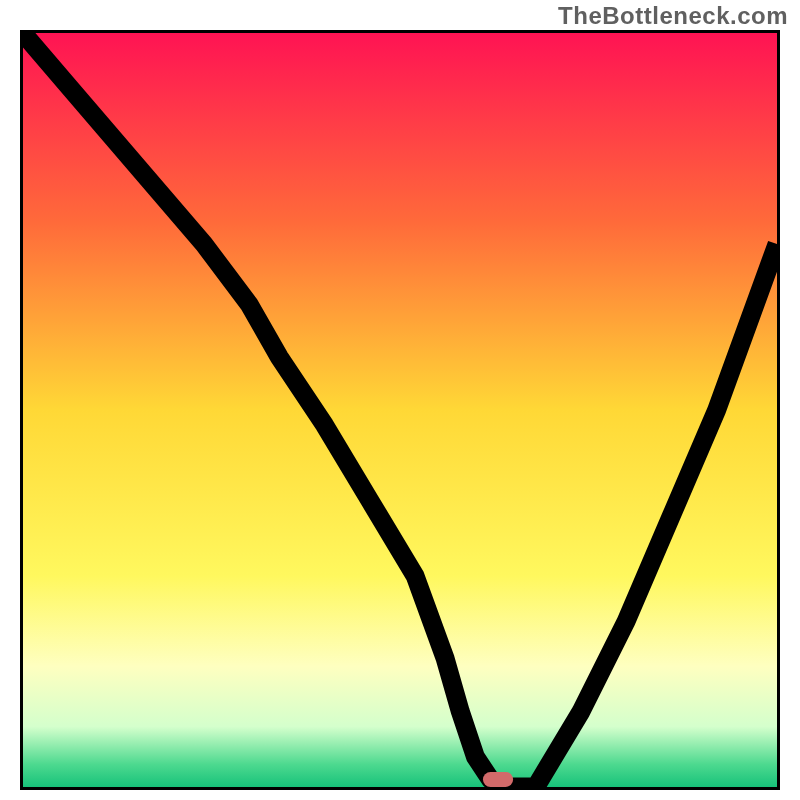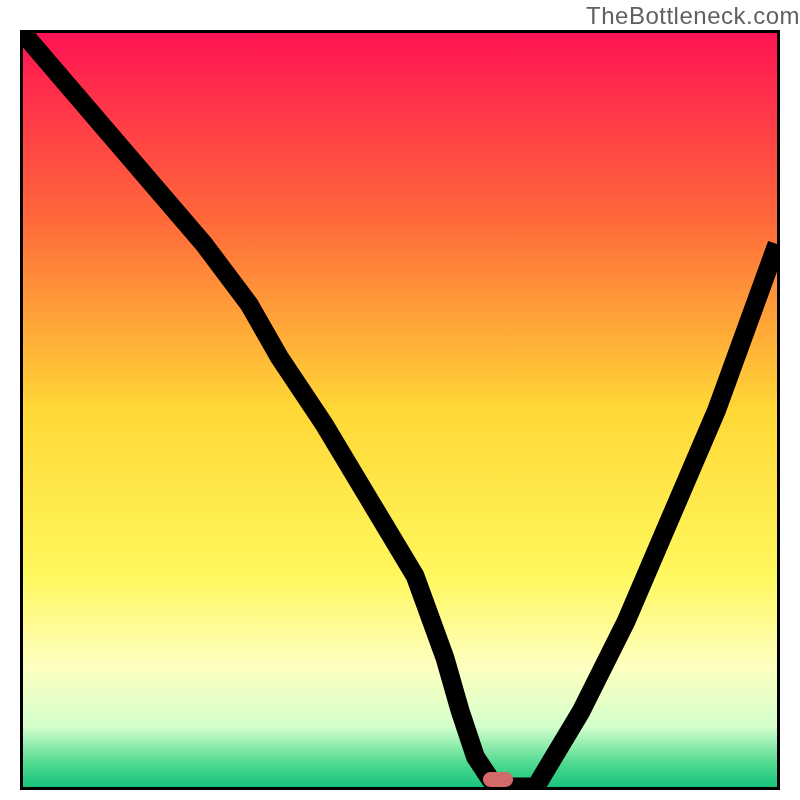--- a/index.html
+++ b/index.html
@@ -11,23 +11,23 @@
     font-family: Arial, Helvetica, sans-serif;
   }
   .outer {
     position: relative;
     width: 800px;
     height: 800px;
   }
   .watermark {
     position: absolute;
     top: 2px;
-    right: 0;
+    right: 12px;
     font-size: 24px;
-    font-weight: normal;
+    font-weight: bold;
     color: #606060;
     letter-spacing: 0.5px;
   }
   .plot-frame {
     position: absolute;
     left: 20px;
     top: 30px;
     width: 760px;
     height: 760px;
     box-sizing: border-box;

